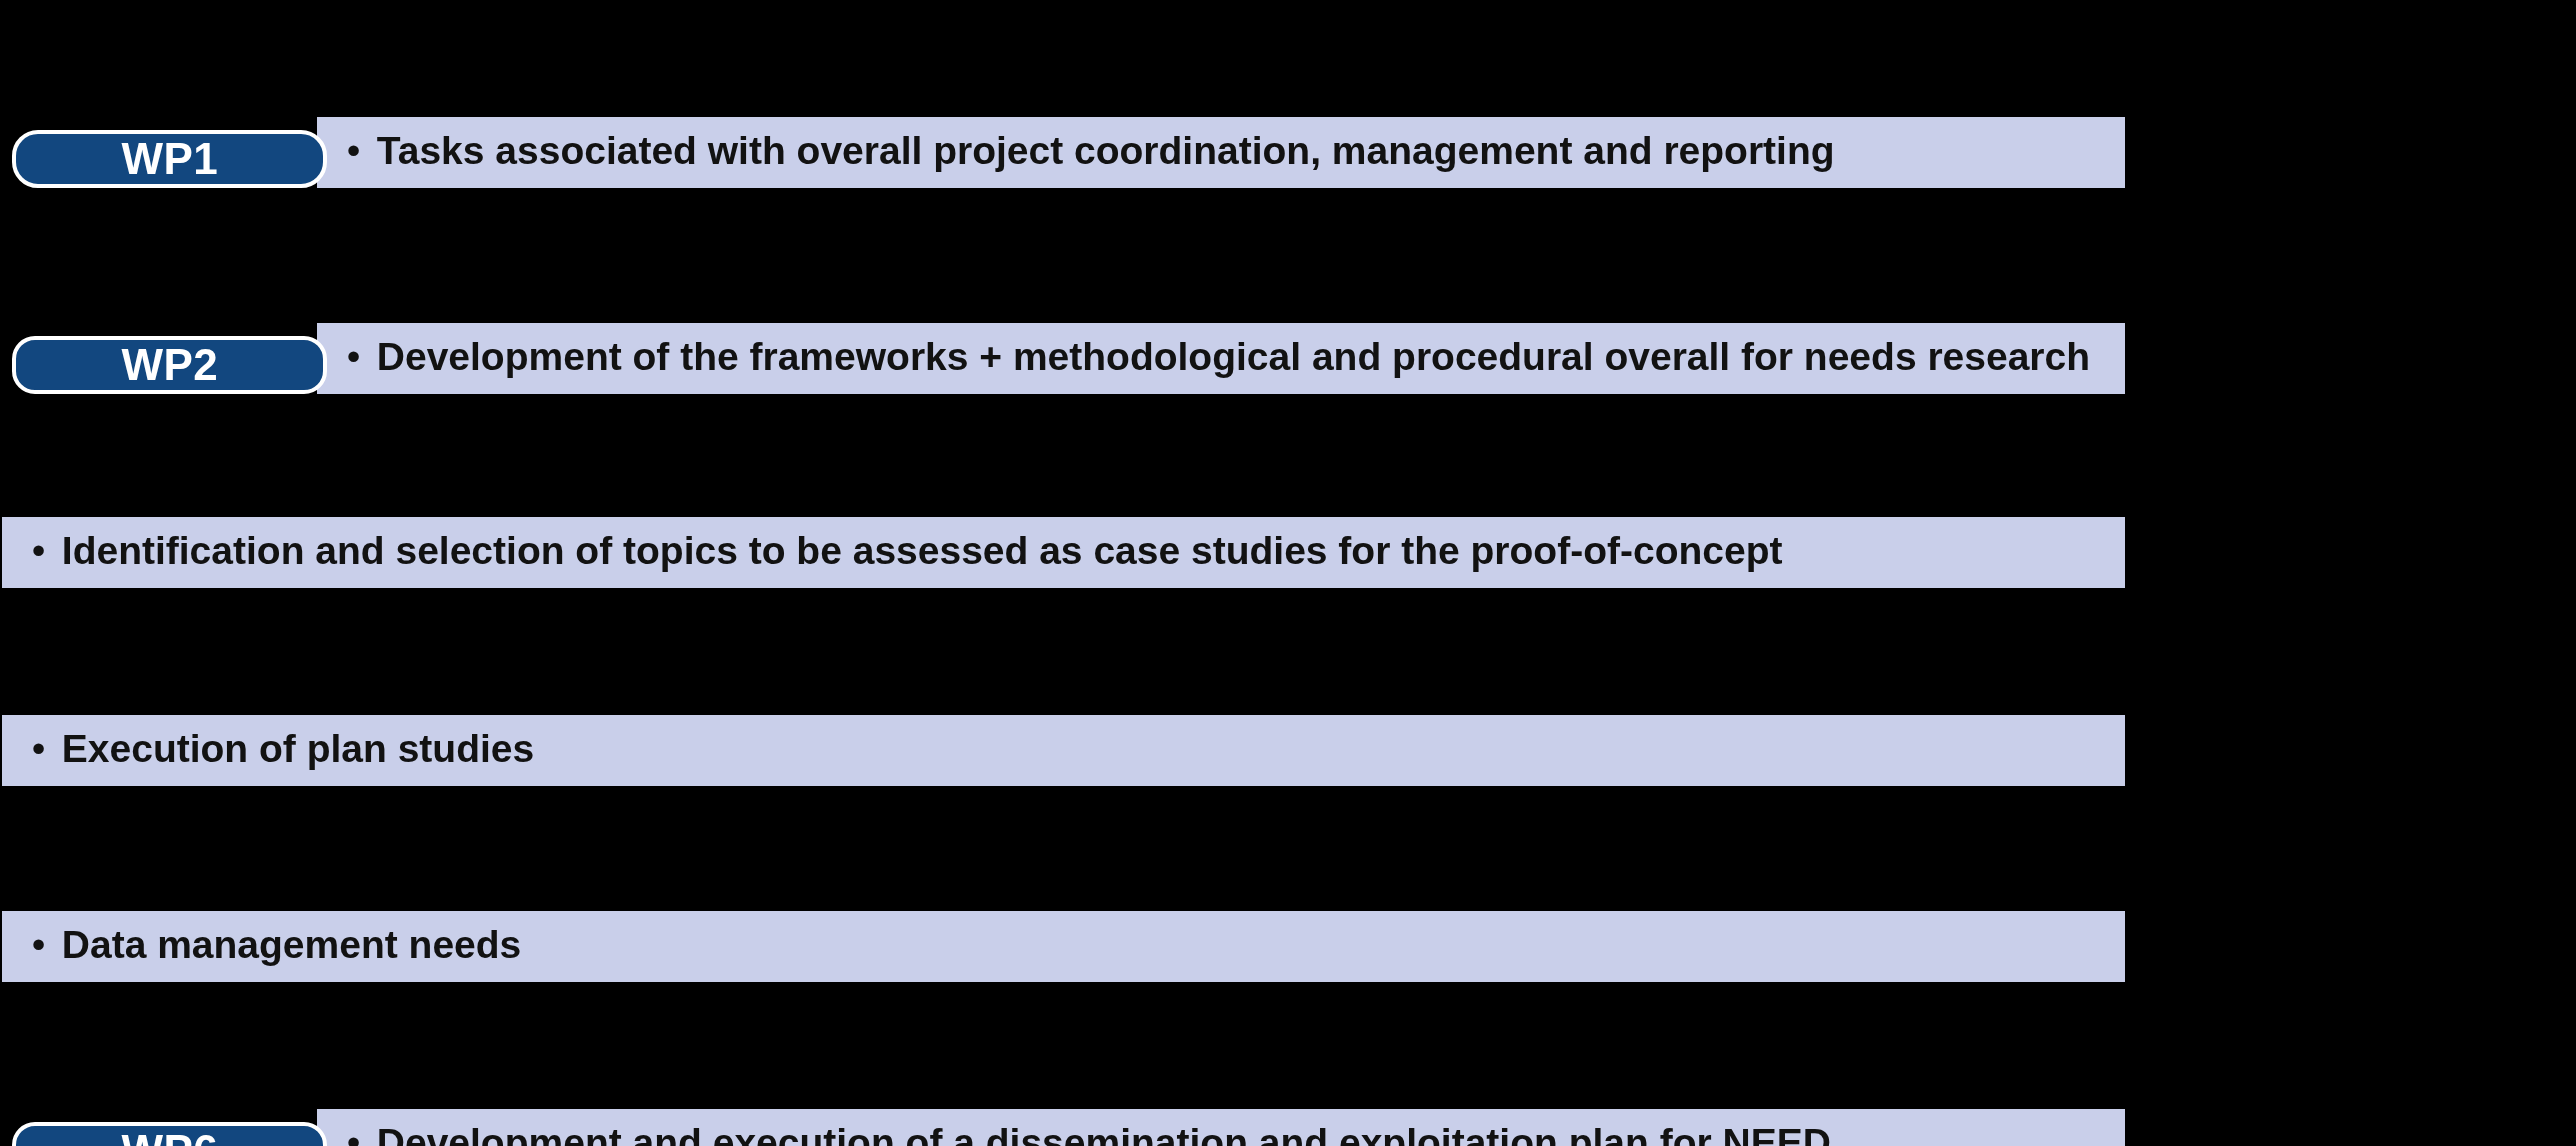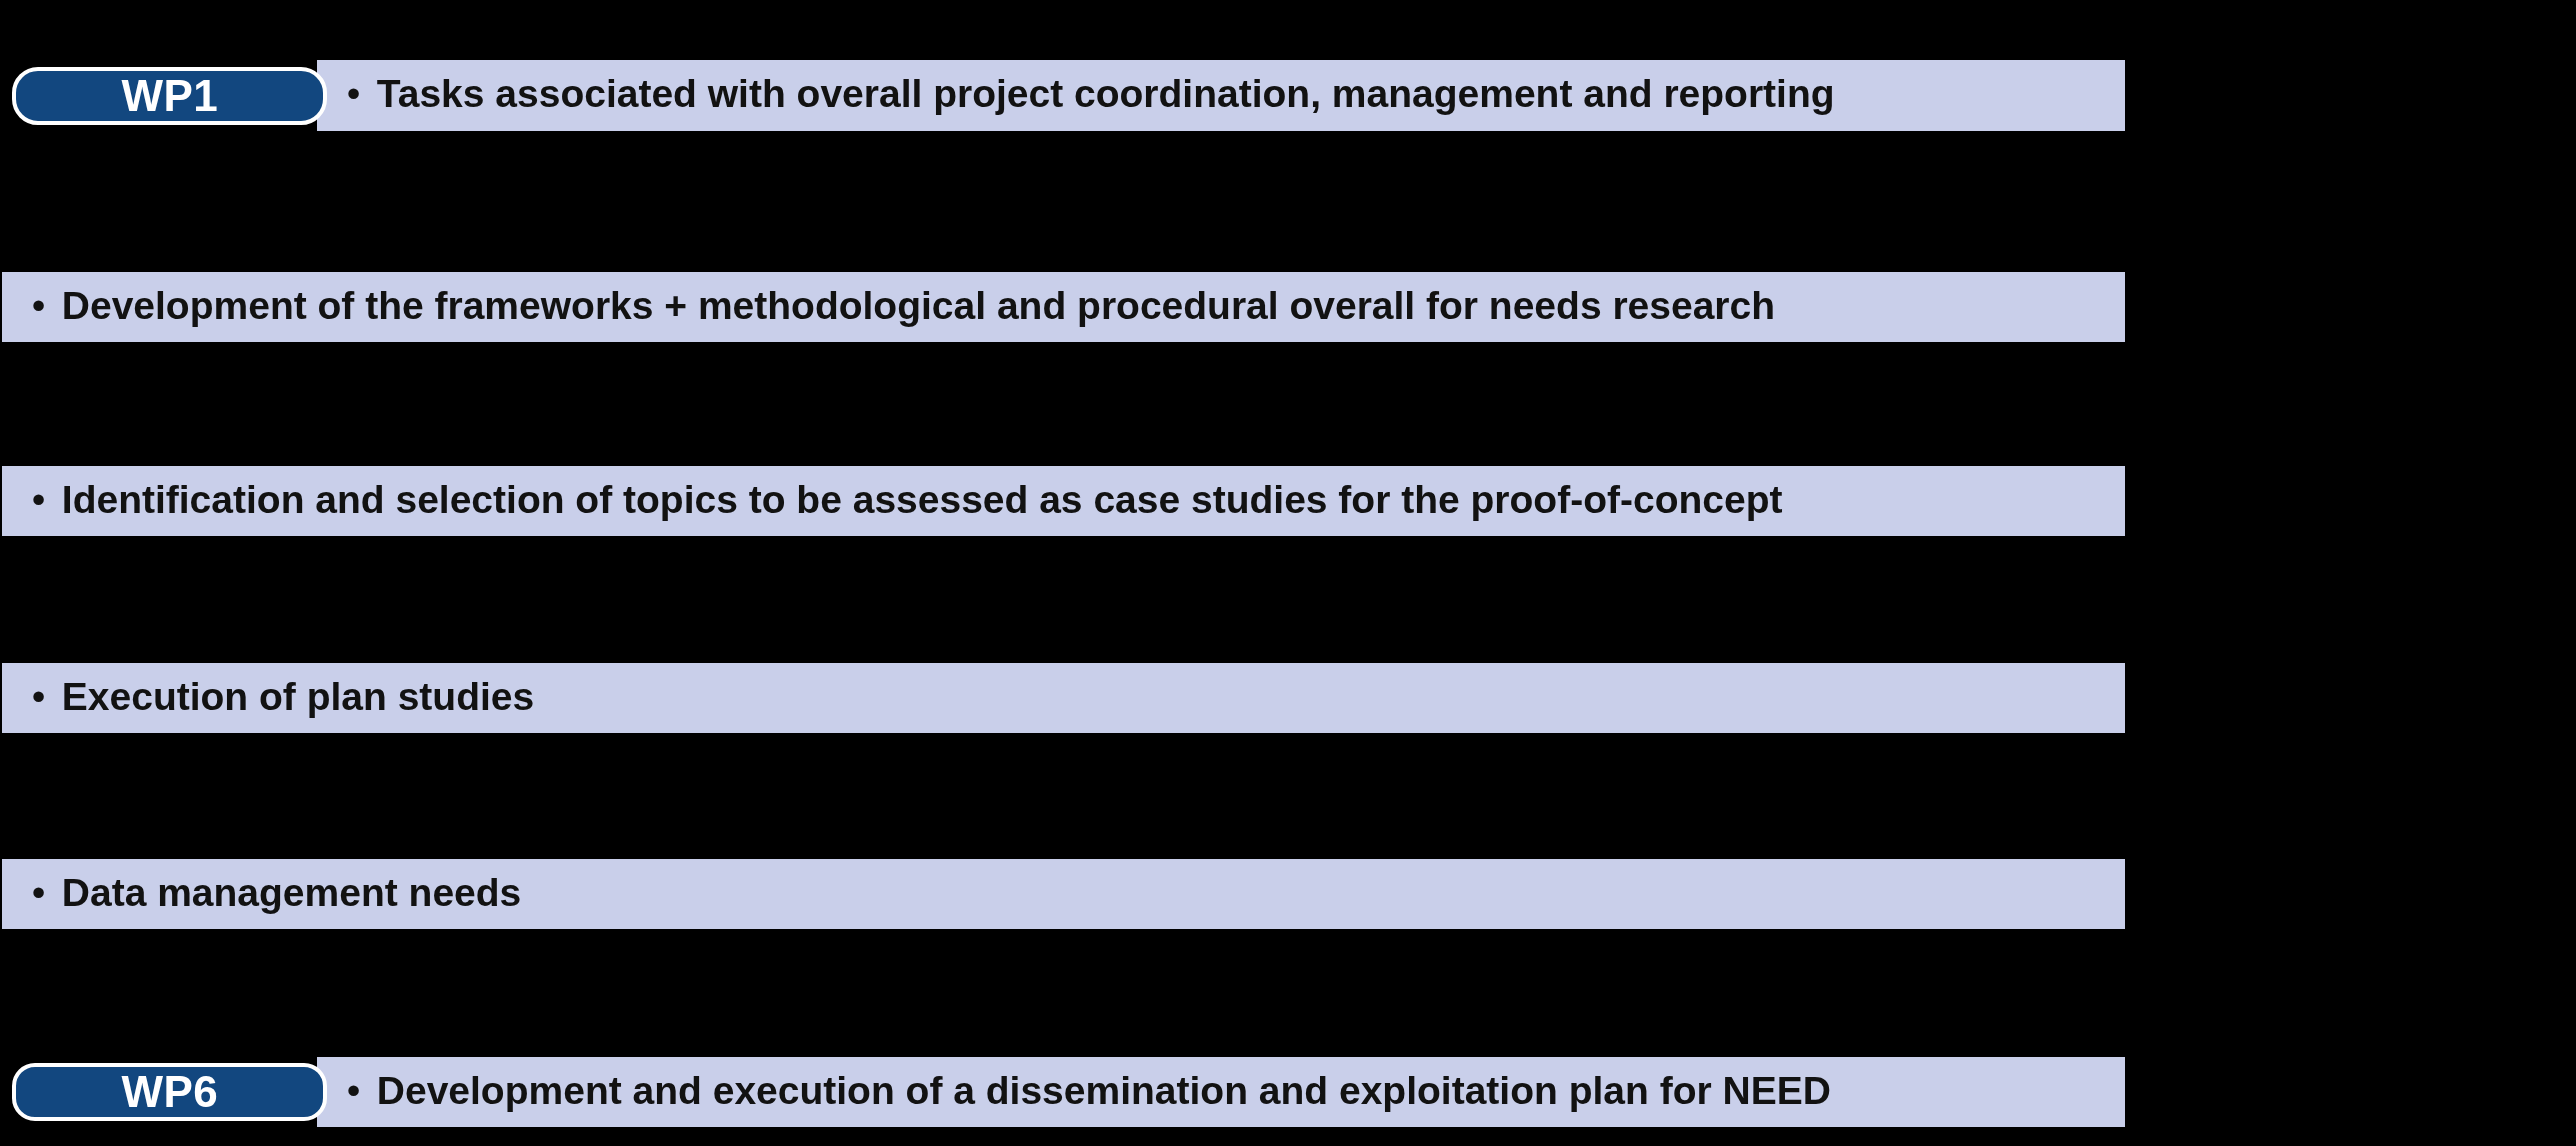--- a/index.html
+++ b/index.html
@@ -17,21 +17,21 @@
     position: relative;
     width: 2576px;
     height: 1146px;
     background: #000000;
     box-sizing: border-box;
     padding: 0 0 0 0;
   }
   .wp-row {
     position: relative;
     display: flex;
-    align-items: center;
+    align-items: flex-end;
     width: 2113px;
     margin: 0 0 0 12.3px;
     box-sizing: border-box;
   }
   .wp-label {
     position: relative;
     z-index: 2;
     flex: 0 0 315px;
     width: 315px;
     background: #12477F;
@@ -95,20 +95,23 @@
     </div>
     <div class="wp-desc">
       <div class="wp-desc-inner">
         <span class="bullet">•</span>
         <span class="desc-text">Tasks associated with overall project coordination, management and reporting</span>
       </div>
     </div>
   </div>
 
   <div class="wp-row row-2">
+    <div class="wp-label">
+      <span>WP2</span>
+    </div>
     <div class="wp-desc">
       <div class="wp-desc-inner">
         <span class="bullet">•</span>
         <span class="desc-text">Development of the frameworks + methodological and procedural overall for needs research</span>
       </div>
     </div>
   </div>
 
   <div class="wp-row row-3">
     <div class="wp-desc">

